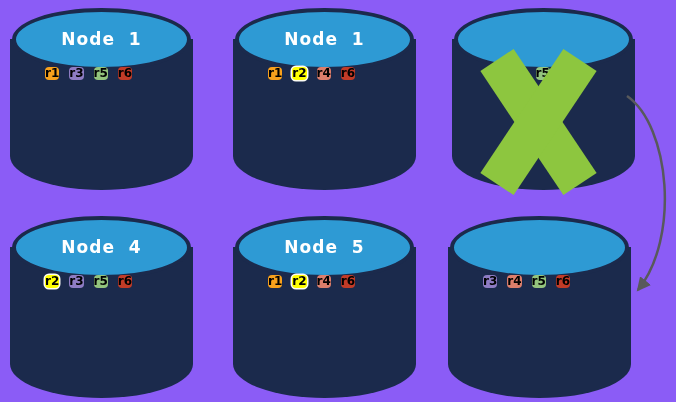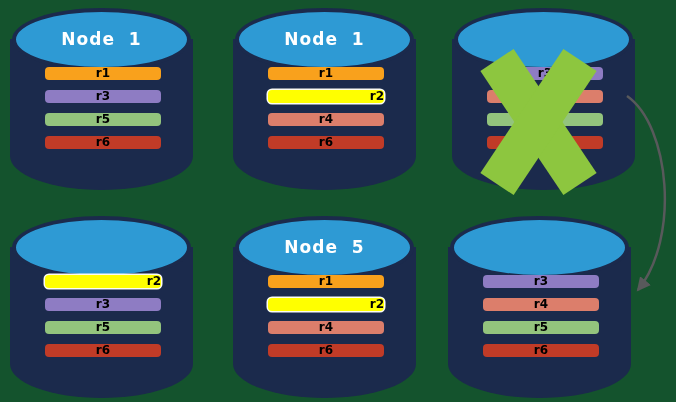--- a/index.html
+++ b/index.html
@@ -1,17 +1,17 @@
 <!DOCTYPE html>
 <html><head>
 <meta charset="utf-8">
 <style>
   html,body{margin:0;padding:0;background:#ffffff;}
   .canvas{
-    position:relative;width:676px;height:402px;background:#14532d;overflow:hidden;
+    position:relative;width:676px;height:402px;background:#8b5cf6;overflow:hidden;
     font-family:"DejaVu Sans","Liberation Sans",sans-serif;
   }
   .node{position:absolute;width:183px;height:182px;}
   .pos1{left:10px;top:8px}
   .pos2{left:233px;top:8px}
   .pos3{left:452px;top:8px}
   .pos4{left:10px;top:216px}
   .pos5{left:233px;top:216px}
   .pos6{left:448px;top:216px}
   .cyl-body{
@@ -24,21 +24,21 @@
     background:var(--blue,#2E9AD4);
     border:4px solid var(--navy,#1B2A4C);
     border-radius:50%;
   }
   .node-title{
     position:absolute;top:21px;left:0;right:0;text-align:center;
     color:#ffffff;font-weight:bold;font-size:17px;letter-spacing:1px;word-spacing:7px;
   }
   .bars{
     position:absolute;left:35px;top:59px;width:116px;
-    display:flex;flex-direction:column;gap:10px;
+    display:flex;flex-direction:row;gap:10px;
   }
   .bar{
     height:13px;border-radius:4px;text-align:center;
     font-size:12px;font-weight:bold;line-height:13px;color:#000000;
   }
   .bar.y-ring{box-shadow:0 0 0 1.5px #fcfcf4;text-align:right;}
   .overlay{position:absolute;left:0;top:0;width:676px;height:402px;pointer-events:none;}
 </style>
 </head>
 <body>
@@ -76,20 +76,21 @@
       <div class="bar" style="background: rgb(142, 124, 195);">r3</div>
       <div class="bar" style="background: rgb(220, 126, 107);">r4</div>
       <div class="bar" style="background: rgb(147, 196, 125);">r5</div>
       <div class="bar" style="background: rgb(193, 59, 39);">r6</div>
     </div>
   </div>
 
   <div class="node pos4">
     <div class="cyl-body"></div>
     <div class="cyl-top"></div>
+    <div class="node-title">Node 4</div>
     <div class="bars">
       <div class="bar y-ring" style="background: rgb(255, 255, 0);">r2</div>
       <div class="bar" style="background: rgb(142, 124, 195);">r3</div>
       <div class="bar" style="background: rgb(147, 196, 125);">r5</div>
       <div class="bar" style="background: rgb(193, 59, 39);">r6</div>
     </div>
   </div>
 
   <div class="node pos5">
     <div class="cyl-body"></div>

